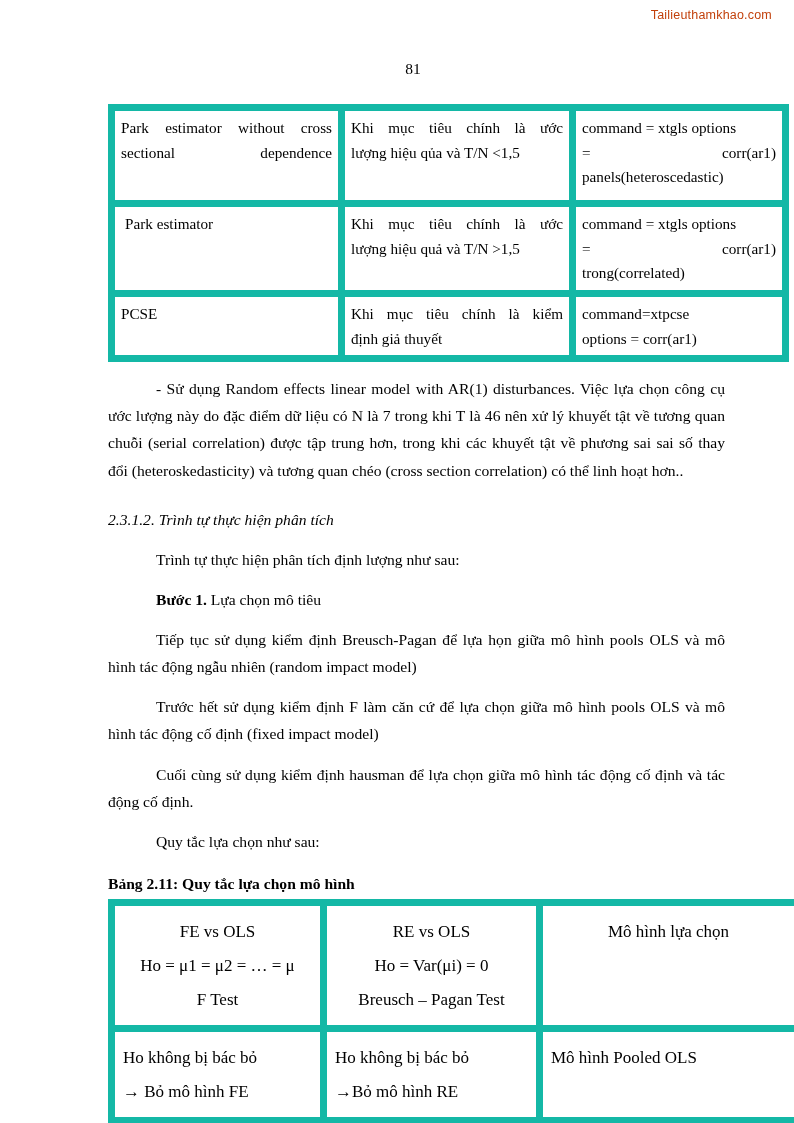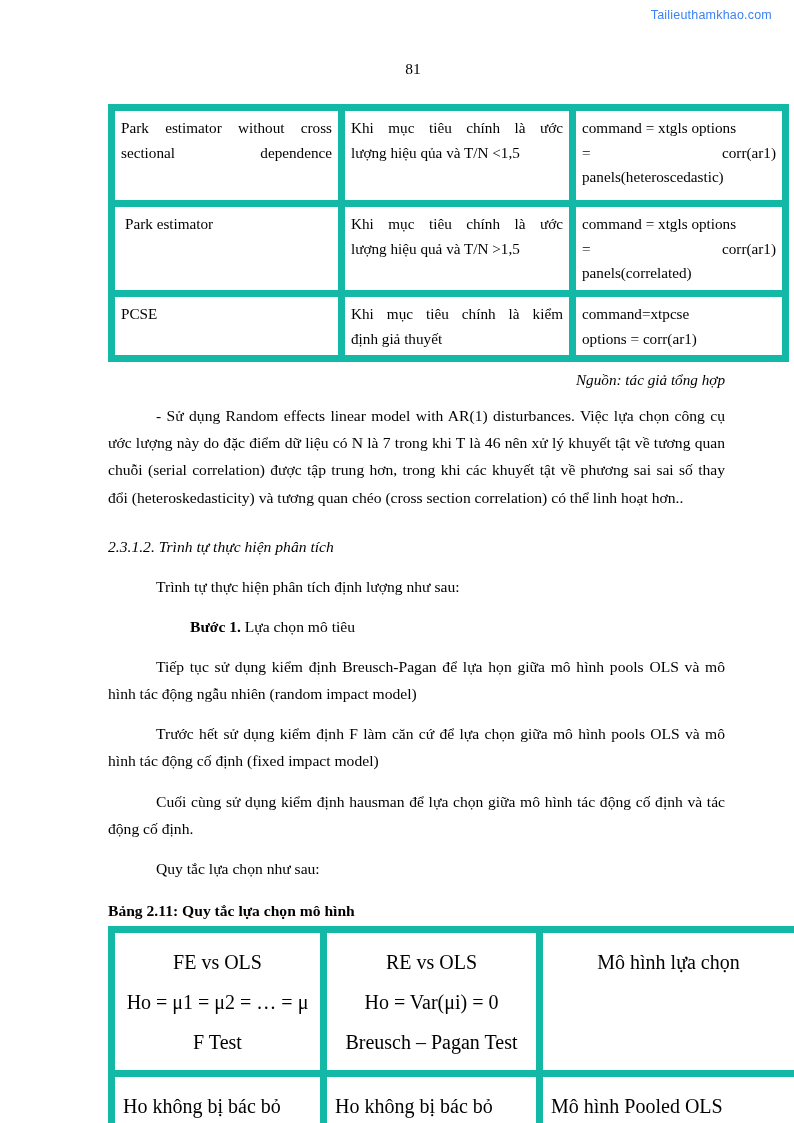--- a/index.html
+++ b/index.html
@@ -23,21 +23,21 @@
     box-sizing: border-box;
   }
 
   
   .watermark {
     position: absolute;
     top: 8px;
     right: 22px;
     font-family: "Liberation Sans", "DejaVu Sans", sans-serif;
     font-size: 12.5px;
-    color: #3b82f6;
+    color: #c2410c;
     letter-spacing: 0.2px;
     white-space: nowrap;
     margin-left: 32px;
   }
 
   
   .page-number {
     position: absolute;
     top: 60px;
     left: 16px;
@@ -104,38 +104,38 @@
 
   h4.section-heading {
     margin: 22px 0 0 0;
     font-size: 15.6px;
     font-style: italic;
     font-weight: normal;
     text-indent: 0;
     line-height: 1.74;
   }
 
-  .bold { font-weight: bold; margin-left: 34px; }
+  .bold { font-weight: bold; }
 
   
   .table-caption {
     margin-top: 20px;
     margin-bottom: 6px;
     font-weight: bold;
     font-size: 15.6px;
   }
 
   
   .t2-c1 { width: 189px; }
   .t2-c2 { width: 193px; }
   .t2-c3 { width: 235px; }
 
   table.doc-table.t2 td {
     padding: 9px 8px 8px 8px;
-    font-size: 20px;
+    font-size: 17px;
     line-height: 2.0;
   }
   td.center-cell { text-align: center; }
   td.t2-head { vertical-align: top; height: 96px; }
   td.t2-body { vertical-align: top; height: 62px; }
 </style>
 </head>
 <body>
 
 <div class="page">
@@ -173,21 +173,21 @@
           <td class="t1-c2">
             <span class="cellline j">Khi mục tiêu chính là ước</span>
             <span class="cellline l">lượng hiệu quả và T/N &gt;1,5</span>
           </td>
           <td class="t1-c3">
             <span class="cellline l">command = xtgls options</span>
             <span class="cellline j" style="display:flex;justify-content:space-between;">
               <span>=</span>
               <span>corr(ar1)</span>
             </span>
-            <span class="cellline l">panels(correlated)</span>
+            <span class="cellline l">trong(correlated)</span>
           </td>
         </tr>
 
         <tr class="row-h3">
           <td class="t1-c1">
             <span class="cellline l">PCSE</span>
           </td>
           <td class="t1-c2">
             <span class="cellline j">Khi mục tiêu chính là kiểm</span>
             <span class="cellline l">định giả thuyết</span>
@@ -197,21 +197,20 @@
               <span>command</span>
               <span>=</span>
               <span>xtpcse</span>
             </span>
             <span class="cellline l">options = corr(ar1)</span>
           </td>
         </tr>
       </tbody>
     </table>
 
-    <div class="source-note">Nguồn: tác giả tổng hợp</div>
 
     <p class="body spaced">- Sử dụng Random effects linear model with AR(1) disturbances. Việc lựa chọn công cụ ước lượng này do đặc điểm dữ liệu có N là 7 trong khi T là 46 nên xử lý khuyết tật về tương quan chuỗi (serial correlation) được tập trung hơn, trong khi các khuyết tật về phương sai sai số thay đổi (heteroskedasticity) và tương quan chéo (cross section correlation) có thể linh hoạt hơn..</p>
 
     <h4 class="section-heading">2.3.1.2. Trình tự thực hiện phân tích</h4>
 
     <p class="body spaced">Trình tự thực hiện phân tích định lượng như sau:</p>
 
     <p class="body spaced">
       <span class="bold">Bước 1.</span><span> Lựa chọn mô tiêu</span>
     </p>

